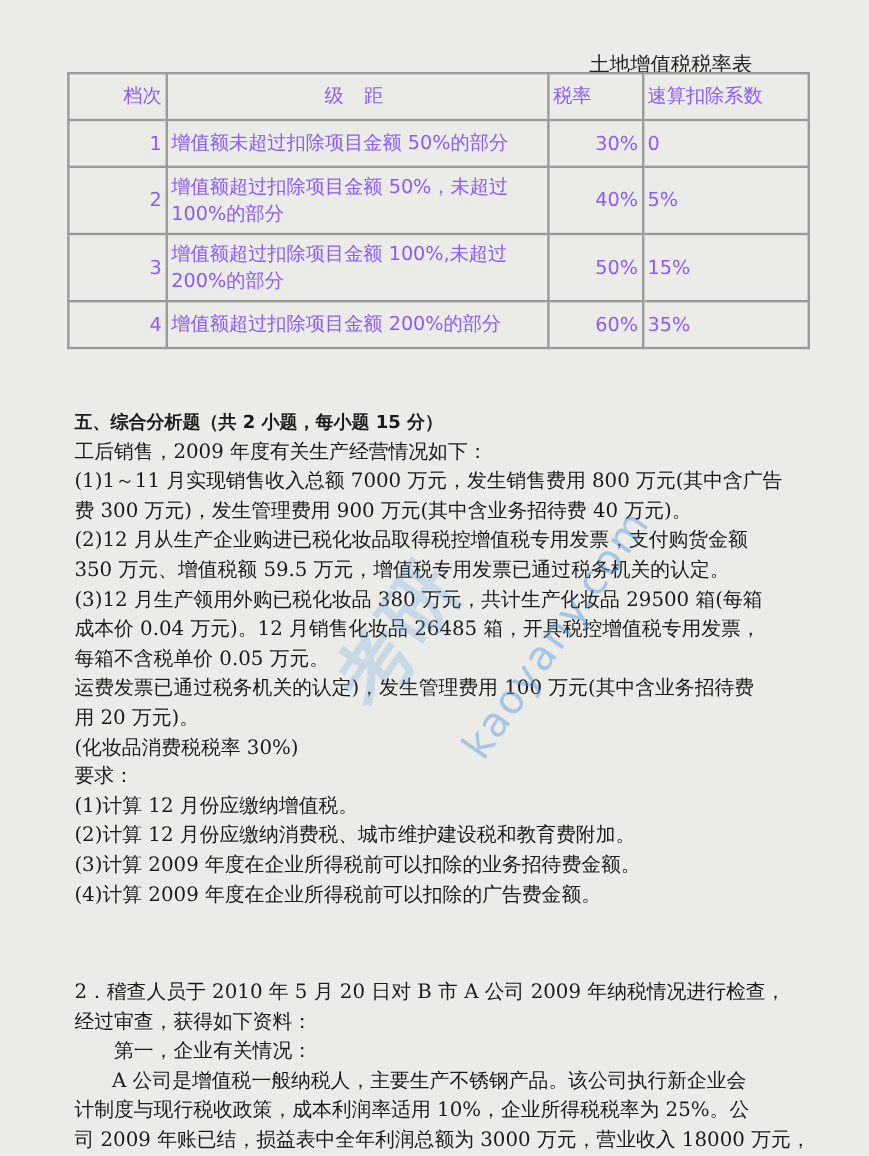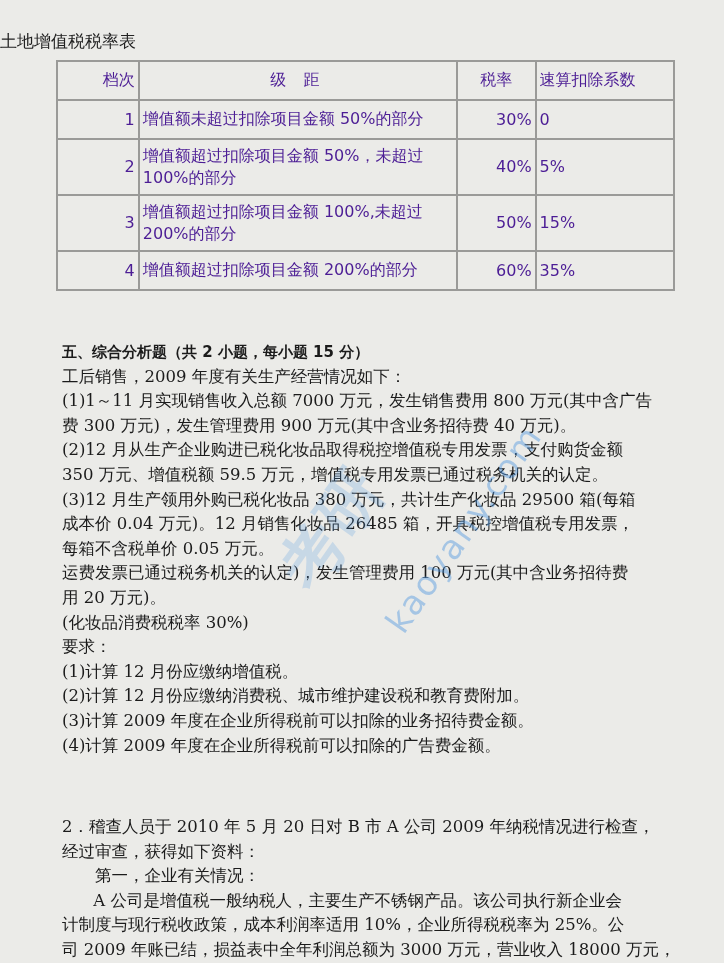--- a/index.html
+++ b/index.html
@@ -4,46 +4,46 @@
 <style>
   html, body { margin: 0; padding: 0; }
   body {
     width: 724px; height: 963px; overflow: hidden; position: relative;
     background: #ebebe8;
     font-family: "DejaVu Serif", "Liberation Serif", serif;
     color: #1b1b1b;
   }
   .page { position: absolute; inset: 0; }
   .table-title {
-    position: absolute; top: 30px; left: 0; width: 627px; text-align: left;
+    position: absolute; top: 42px; left: 0; width: 627px; text-align: right;
     font-family: "DejaVu Sans", "Liberation Sans", sans-serif;
     font-size: 17px; color: #222;
   }
   table.rate {
     position: absolute; top: 60px; left: 56px; width: 619px;
     border-collapse: collapse;
     font-family: "DejaVu Sans", "Liberation Sans", sans-serif;
-    font-size: 16px; color: #4c1d95;
+    font-size: 16px; color: #8b5cf6;
   }
   table.rate td, table.rate th {
     border: 2px solid #9a9a98; font-weight: normal; padding: 0 3px;
     vertical-align: middle;
   }
   table.rate th { height: 37px; }
   table.rate td { height: 37px; }
   table.rate tr.tall td { height: 54px; line-height: 22px; }
   .c-grade { width: 76px; text-align: right; padding-right: 18px; }
   th.c-grade { padding-right: 4px; }
   .c-range { width: 320px; }
   .c-rate { width: 72px; text-align: right; padding-right: 6px; }
   .c-quick { width: 134px; text-align: left; }
   td.c-range { text-align: left; }
   td.c-range .line2 { display: block; text-align: left; }
   th.c-range { text-align: center; letter-spacing: 6px; }
-  th.c-rate { text-align: center; }
+  th.c-rate { text-align: left; }
 
   .text { position: absolute; left: 62px; width: 620px; font-size: 16.5px; line-height: 24.6px; }
   .line { white-space: nowrap; }
   .section-heading { font-family: "DejaVu Sans", "Liberation Sans", sans-serif; font-weight: bold; font-size: 15px; }
   .indent { padding-left: 2em; }
   .indent1 { padding-left: 1.9em; }
 
   .watermark {
     position: absolute; color: rgba(80,150,225,0.45);
     font-family: "DejaVu Sans", "Liberation Sans", sans-serif;

